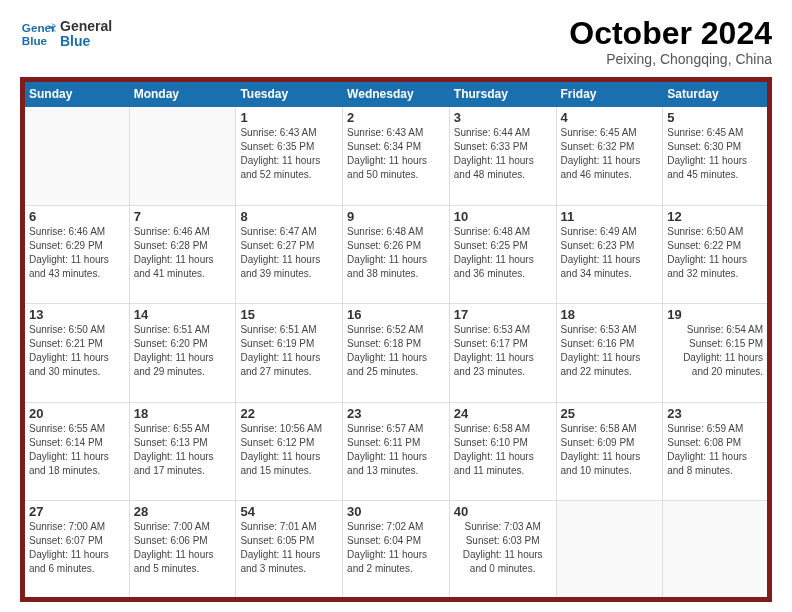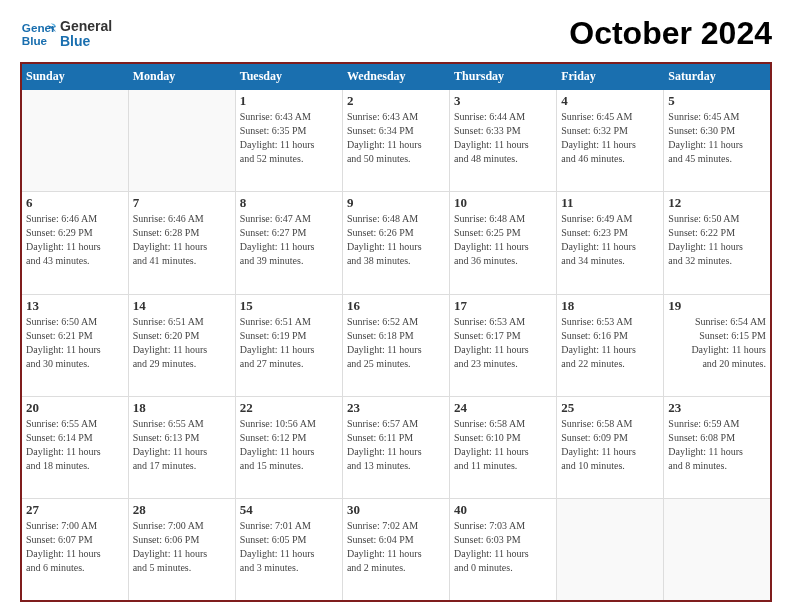--- a/index.html
+++ b/index.html
@@ -40,25 +40,24 @@
       font-weight: bold;
       color: #000000;
       line-height: 1.1;
     }
     .subtitle {
       font-size: 14px;
       color: #555;
     }
     .calendar {
       flex: 1;
-      border: 2px solid #7f1d1d;
+      border: 5px solid #7f1d1d;
       border-collapse: collapse;
       width: 100%;
       table-layout: fixed;
-      font-family: Liberation Serif, serif;
     }
     .calendar th {
       background: #1a6faf;
       color: #fff;
       font-size: 12px;
       font-weight: bold;
       padding: 5px 4px;
       border: 1px solid #1a6faf;
       text-align: left;
     }
@@ -99,20 +98,21 @@
         <polygon points="30,10 40,18 36,12" fill="#1a6faf"></polygon>
         <polygon points="34,8 42,14 38,9" fill="#5aafdf"></polygon>
       </svg>
       <div style="display:flex;flex-direction:column;line-height:1.1;">
         <span style="font-size:14px;font-weight:bold;color:#333;">General</span>
         <span style="font-size:14px;font-weight:bold;color:#1a6faf;">Blue</span>
       </div>
     </div>
     <div class="title-block">
       <div class="main-title">October 2024</div>
+      <div class="subtitle">Peixing, Chongqing, China</div>
     </div>
   </div>
 
   <table class="calendar">
     <thead>
       <tr>
         <th>Sunday</th>
         <th>Monday</th>
         <th>Tuesday</th>
         <th>Wednesday</th>
@@ -338,21 +338,21 @@
           </td>
           <td>
             <span class="day-num">30</span>
             <div class="day-info" style="white-space: pre-wrap;">Sunrise: 7:02 AM
 Sunset: 6:04 PM
 Daylight: 11 hours
 and 2 minutes.</div>
           </td>
           <td>
             <span class="day-num">40</span>
-            <div class="day-info" style="white-space: pre-wrap;">Sunrise: 7:03 AM
+            <div class="day-info" style="white-space: pre-wrap; text-align: center;">Sunrise: 7:03 AM
 Sunset: 6:03 PM
 Daylight: 11 hours
 and 0 minutes.</div>
           </td>
           <td class="empty"></td>
           <td class="empty"></td>
         </tr>
       </tbody>
   </table>
 </div>

